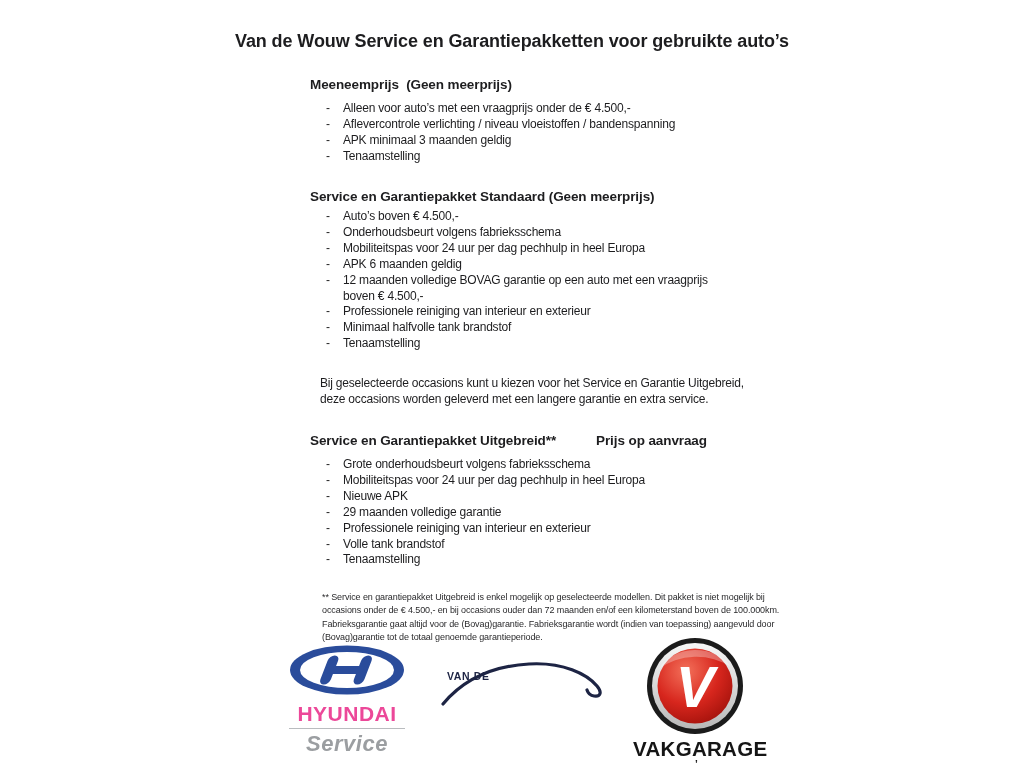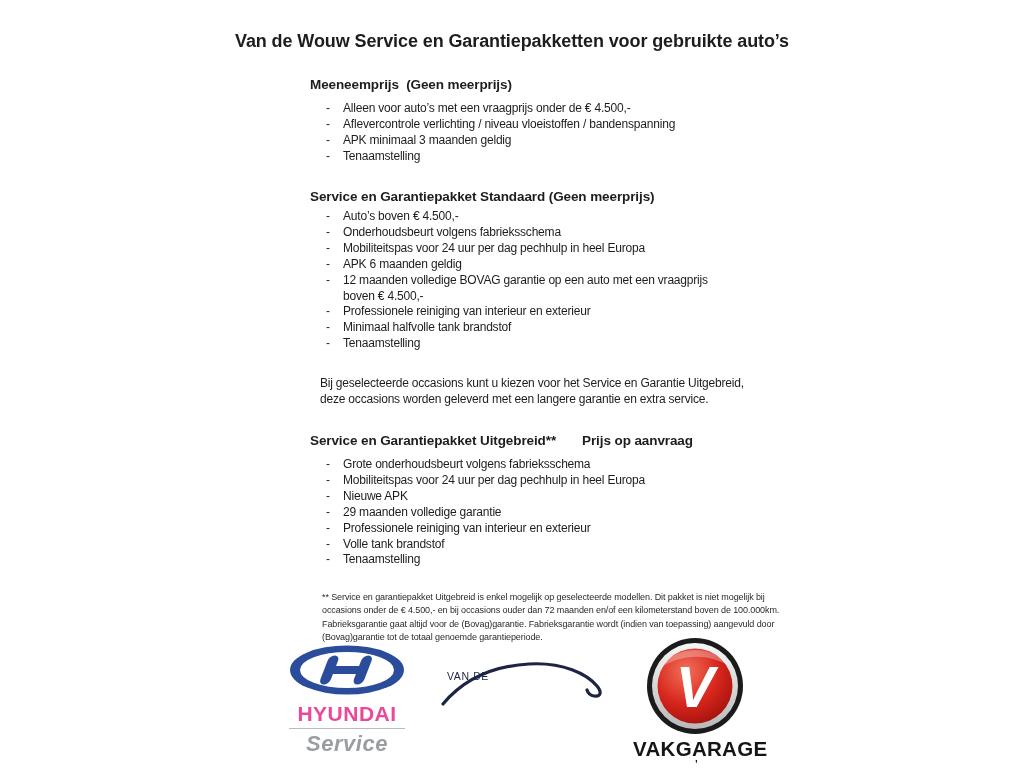--- a/index.html
+++ b/index.html
@@ -1,21 +1,21 @@
 <!DOCTYPE html>
 <html><head>
 <meta charset="utf-8">
 <style>
   * { margin:0; padding:0; box-sizing:border-box; }
   html,body { width:1024px; height:768px; background:#ffffff; }
   body { font-family:"Liberation Sans", sans-serif; color:#1d1d1f; position:relative; overflow:hidden; }
   .abs { position:absolute; }
   .title { top:31px; left:0; right:0; text-align:center; font-size:18px; font-weight:bold; letter-spacing:-0.1px; }
   .heading { left:310px; font-size:13.5px; font-weight:bold; white-space:pre-wrap; letter-spacing:-0.1px; }
-  .heading-row { left:310px; display:flex; gap:26px; font-size:13.5px; font-weight:bold; letter-spacing:-0.1px; }
+  .heading-row { left:310px; display:flex; gap:40px; font-size:13.5px; font-weight:bold; letter-spacing:-0.1px; }
   .list { left:310px; width:420px; padding-left:16px; font-size:12px; letter-spacing:-0.2px; }
   .li { display:flex; line-height:15.9px; }
   .dash { width:17px; flex:0 0 17px; }
   .li-text { flex:1; }
   .para { left:320px; width:446px; font-size:12px; line-height:15.8px; letter-spacing:-0.2px; }
   .footnote { left:310px; width:462px; font-size:9px; line-height:13.4px; letter-spacing:-0.1px; color:#2a2a2c; white-space:pre-wrap; }
 
   
   #sec1-h { top:77px; } #sec1-list { top:101px; }
   #sec2-h { top:189px; } #sec2-list { top:209px; }
@@ -26,21 +26,21 @@
   
   .logo { position:absolute; }
   
   #logo-hyundai { left:287px; top:644px; width:120px; text-align:center; }
   .hy-brand { font-size:21px; font-weight:bold; letter-spacing:0.5px; line-height:22px; margin-top:2px; }
   .hy-divider { height:1px; background:#b9bcbf; margin:3px 2px 2px 2px; }
   .hy-service { font-size:22px; font-weight:bold; letter-spacing:0.5px;font-style:italic; }
   
   #logo-wouw { left:441px; top:656px; width:168px; height:88px; }
   #logo-wouw svg { position:absolute; left:0; top:0; }
-  .vdw-small { position:absolute; left:6px; top:14px; font-size:10.5px; font-weight:normal; letter-spacing:0.6px; }
+  .vdw-small { position:absolute; left:6px; top:14px; font-size:10.5px; font-weight:bold; letter-spacing:0.6px; }
   .vdw-big { position:absolute; left:3px; top:28px; font-size:44px; font-weight:bold; letter-spacing:-2px; -webkit-text-stroke:2px currentColor; }
   
   #logo-vak { left:633px; top:637px; width:124px; text-align:center; }
   .vak-name { font-size:20.5px; font-weight:bold; letter-spacing:0.3px; margin-top:-3px; position:relative; }
   .vak-tick { font-size:10px; position:absolute; margin-top:-2px; }
 </style>
 </head>
 <body>
 
 <div class="abs title">Van de Wouw Service en Garantiepakketten voor gebruikte auto’s</div>

